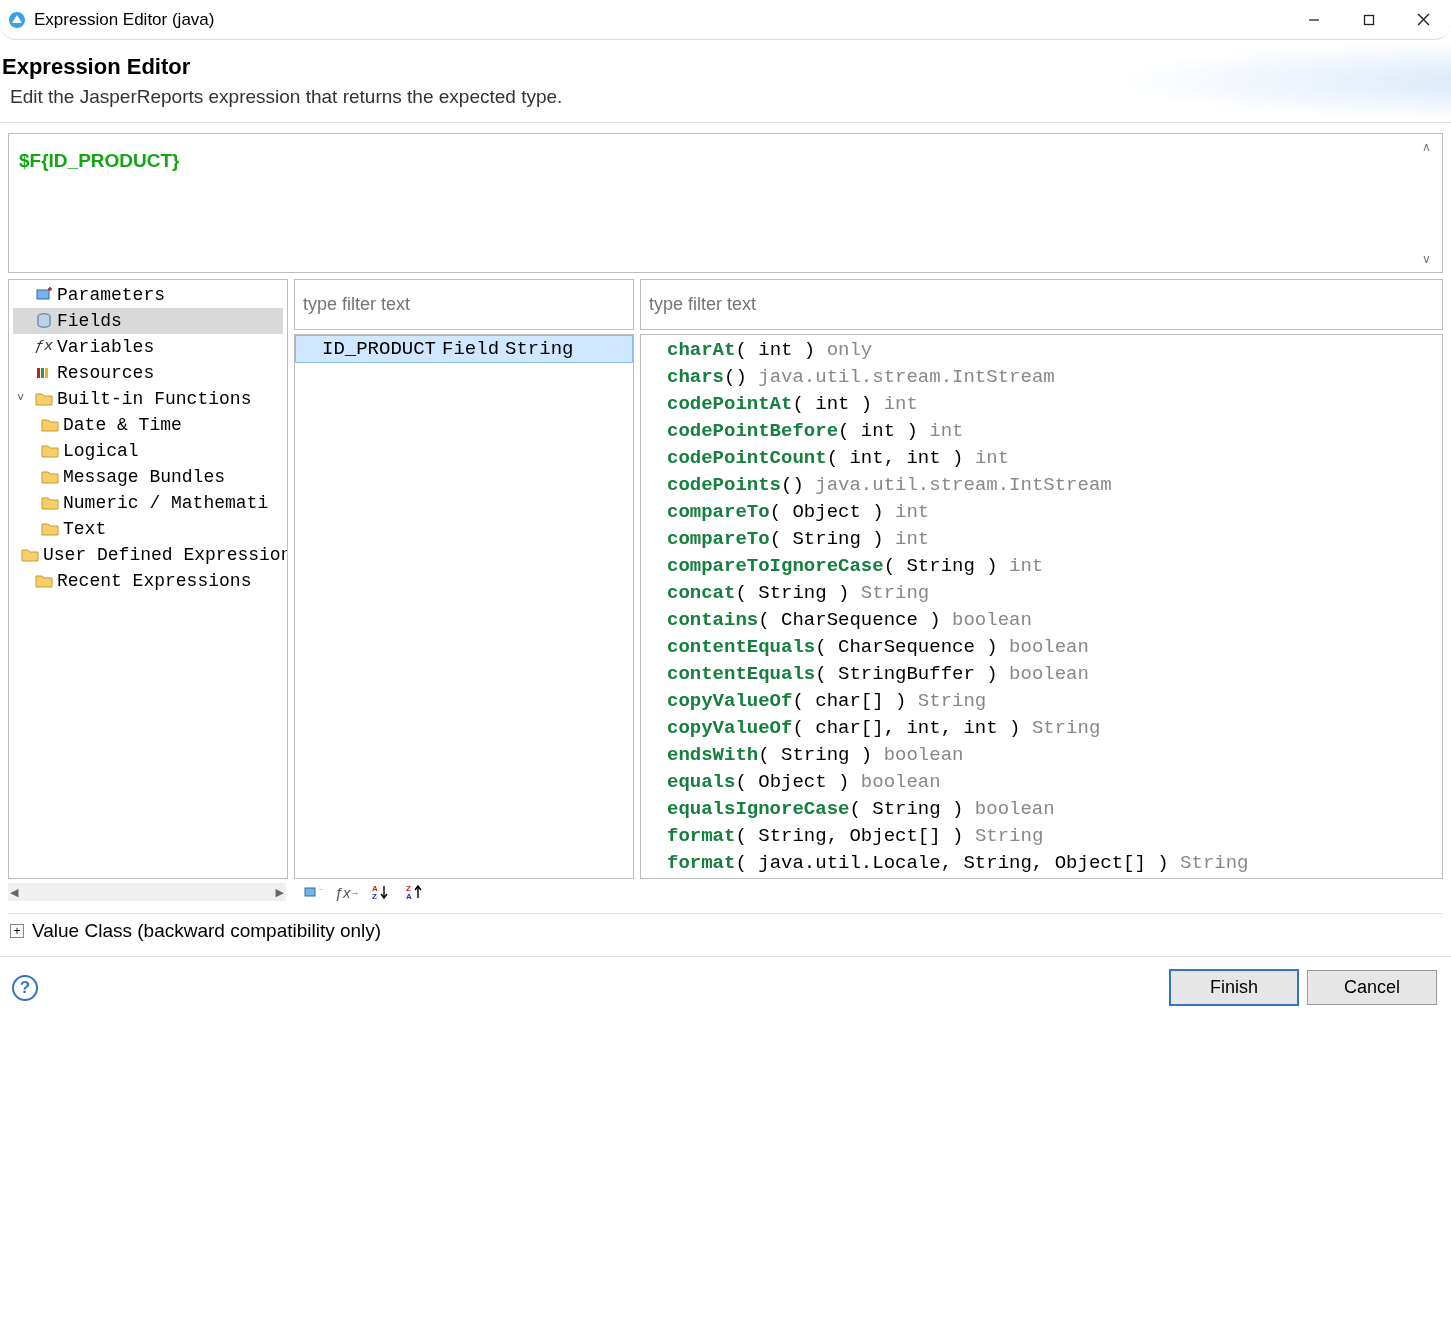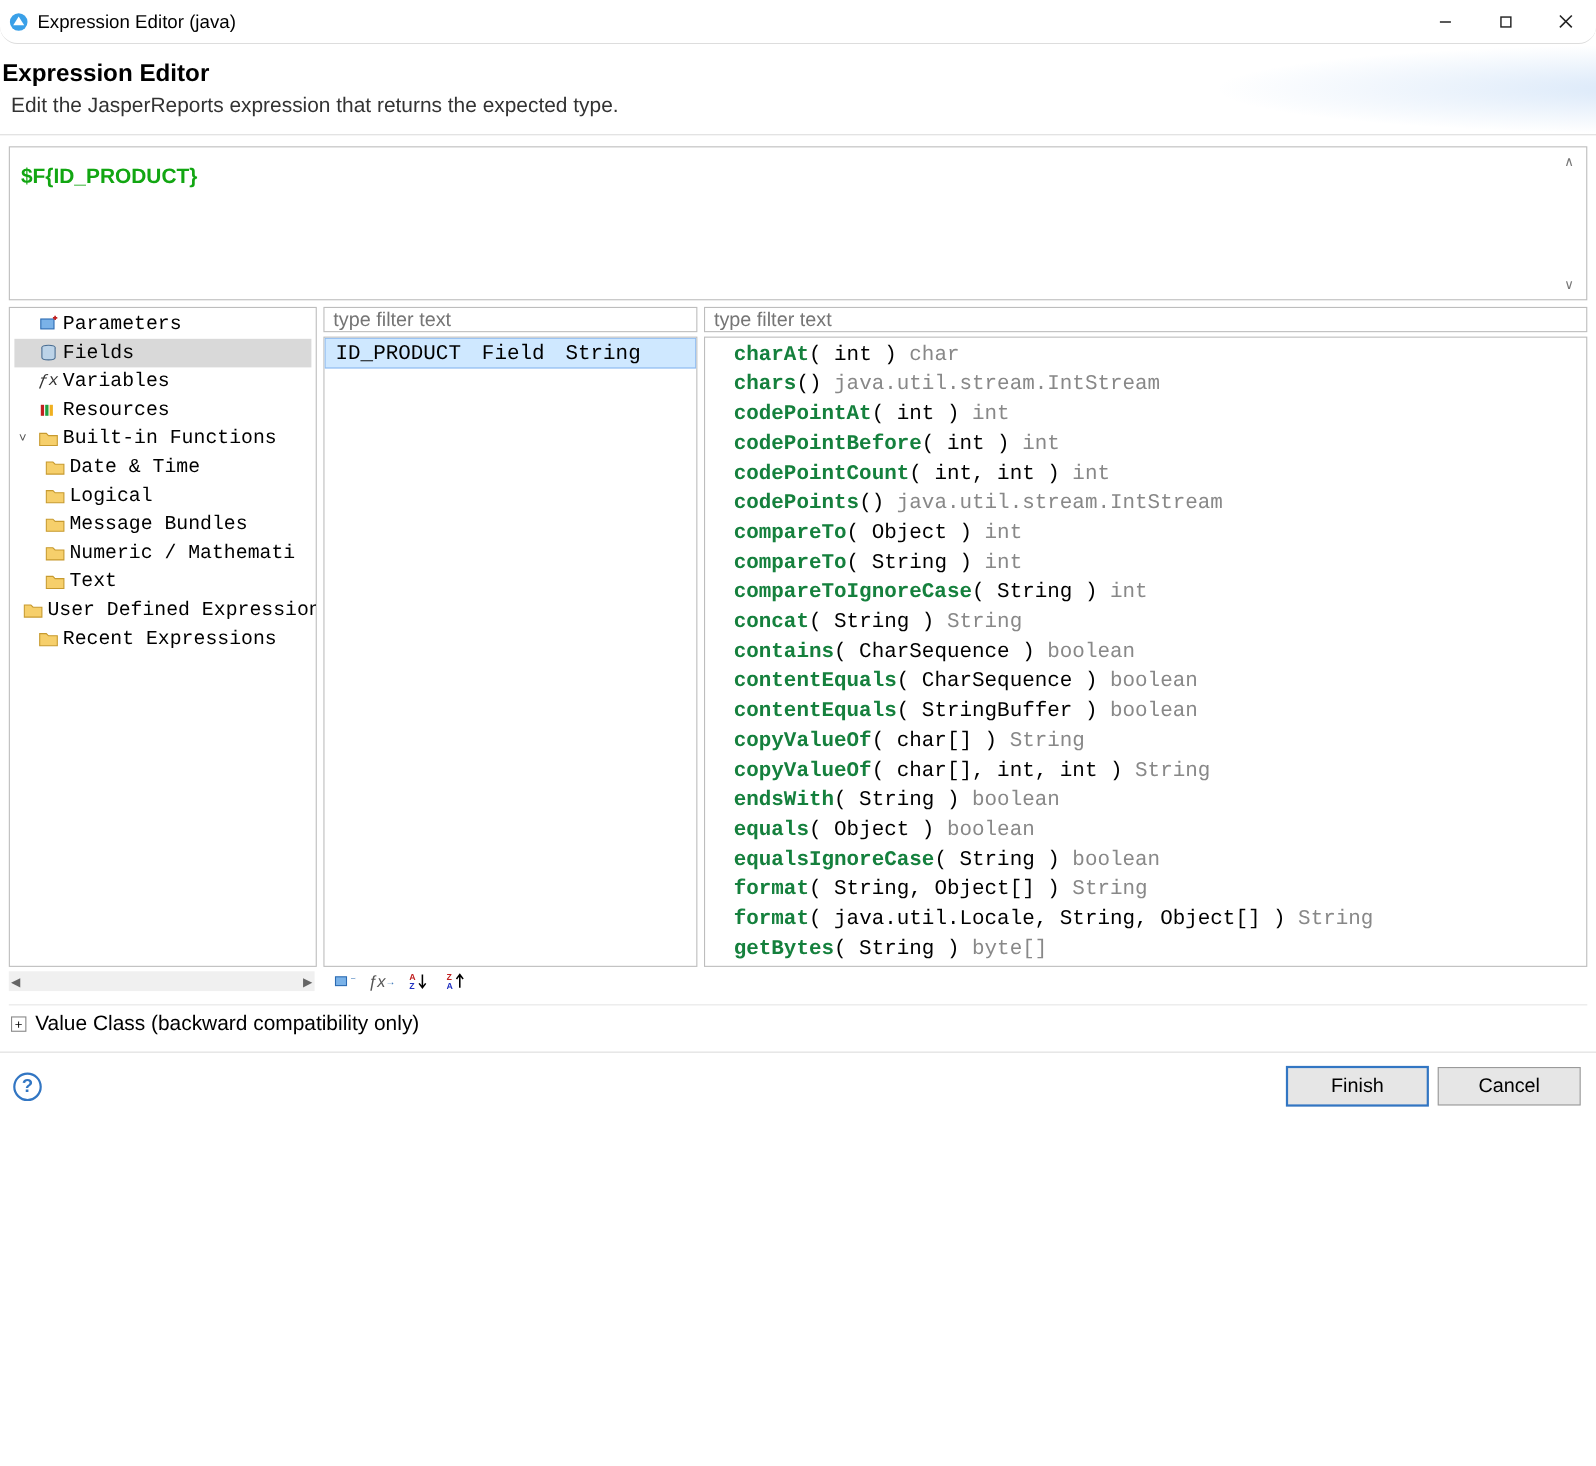--- a/index.html
+++ b/index.html
@@ -92,21 +92,21 @@
     display:flex;
     flex-direction:column;
     overflow:hidden;
     font-family:Liberation Mono, monospace;
   }
   .panel-left { width: 280px; }
   .panel-mid  { width: 340px; }
   .panel-right{ flex: 1; }
   .filter-input {
     border: 1px solid #bdbdbd;
-    padding: 0 8px;
+    padding: 14px 8px;
     font-size: 18px;
     color:#666;
     margin: 0px 0 4px 0;
   }
   
   .tree {
     padding: 2px 4px;
     font-size: 18px;
     line-height: 26px;
     white-space: nowrap;
@@ -132,24 +132,24 @@
   .ico {
     width:18px; height:18px;
     display:inline-flex;
     align-items:center;
     justify-content:center;
     flex-shrink:0;
   }
   .mid-row {
     background: #cfe8ff;
     border:1px solid #8dbaf0;
-    padding: 2px 10px 2px 9px;
+    padding: 2px 10px 2px 26px;
     font-size: 19px;
     display:flex;
-    gap:19px;
+    gap:6px;
   }
   
   .method-list{
     flex:1;
     overflow-y: scroll;
     padding: 2px 10px 2px 26px;
     font-size: 19px;
     line-height: 27px;
   }
   .method-list .m { white-space: nowrap;}
@@ -402,21 +402,21 @@
           <span>String</span>
         </div>
       </div>
     </div>
   </div>
 
   <div style="display:flex;flex-direction:column;flex:1;">
     <input class="filter-input" placeholder="type filter text" style="">
     <div class="panel panel-right" style="flex:1;">
       <div class="method-list" id="methods">
-          <div class="m"><b>charAt</b><span class="sig">( int ) </span><span class="ret">char</span></div>
+          <div class="m"><b>charAt</b><span class="sig">( int ) </span><span class="ret">only</span></div>
           <div class="m"><b>chars</b><span class="sig">() </span><span class="ret">java.util.stream.IntStream</span></div>
           <div class="m"><b>codePointAt</b><span class="sig">( int ) </span><span class="ret">int</span></div>
           <div class="m"><b>codePointBefore</b><span class="sig">( int ) </span><span class="ret">int</span></div>
           <div class="m"><b>codePointCount</b><span class="sig">( int, int ) </span><span class="ret">int</span></div>
           <div class="m"><b>codePoints</b><span class="sig">() </span><span class="ret">java.util.stream.IntStream</span></div>
           <div class="m"><b>compareTo</b><span class="sig">( Object ) </span><span class="ret">int</span></div>
           <div class="m"><b>compareTo</b><span class="sig">( String ) </span><span class="ret">int</span></div>
           <div class="m"><b>compareToIgnoreCase</b><span class="sig">( String ) </span><span class="ret">int</span></div>
           <div class="m"><b>concat</b><span class="sig">( String ) </span><span class="ret">String</span></div>
           <div class="m"><b>contains</b><span class="sig">( CharSequence ) </span><span class="ret">boolean</span></div>

